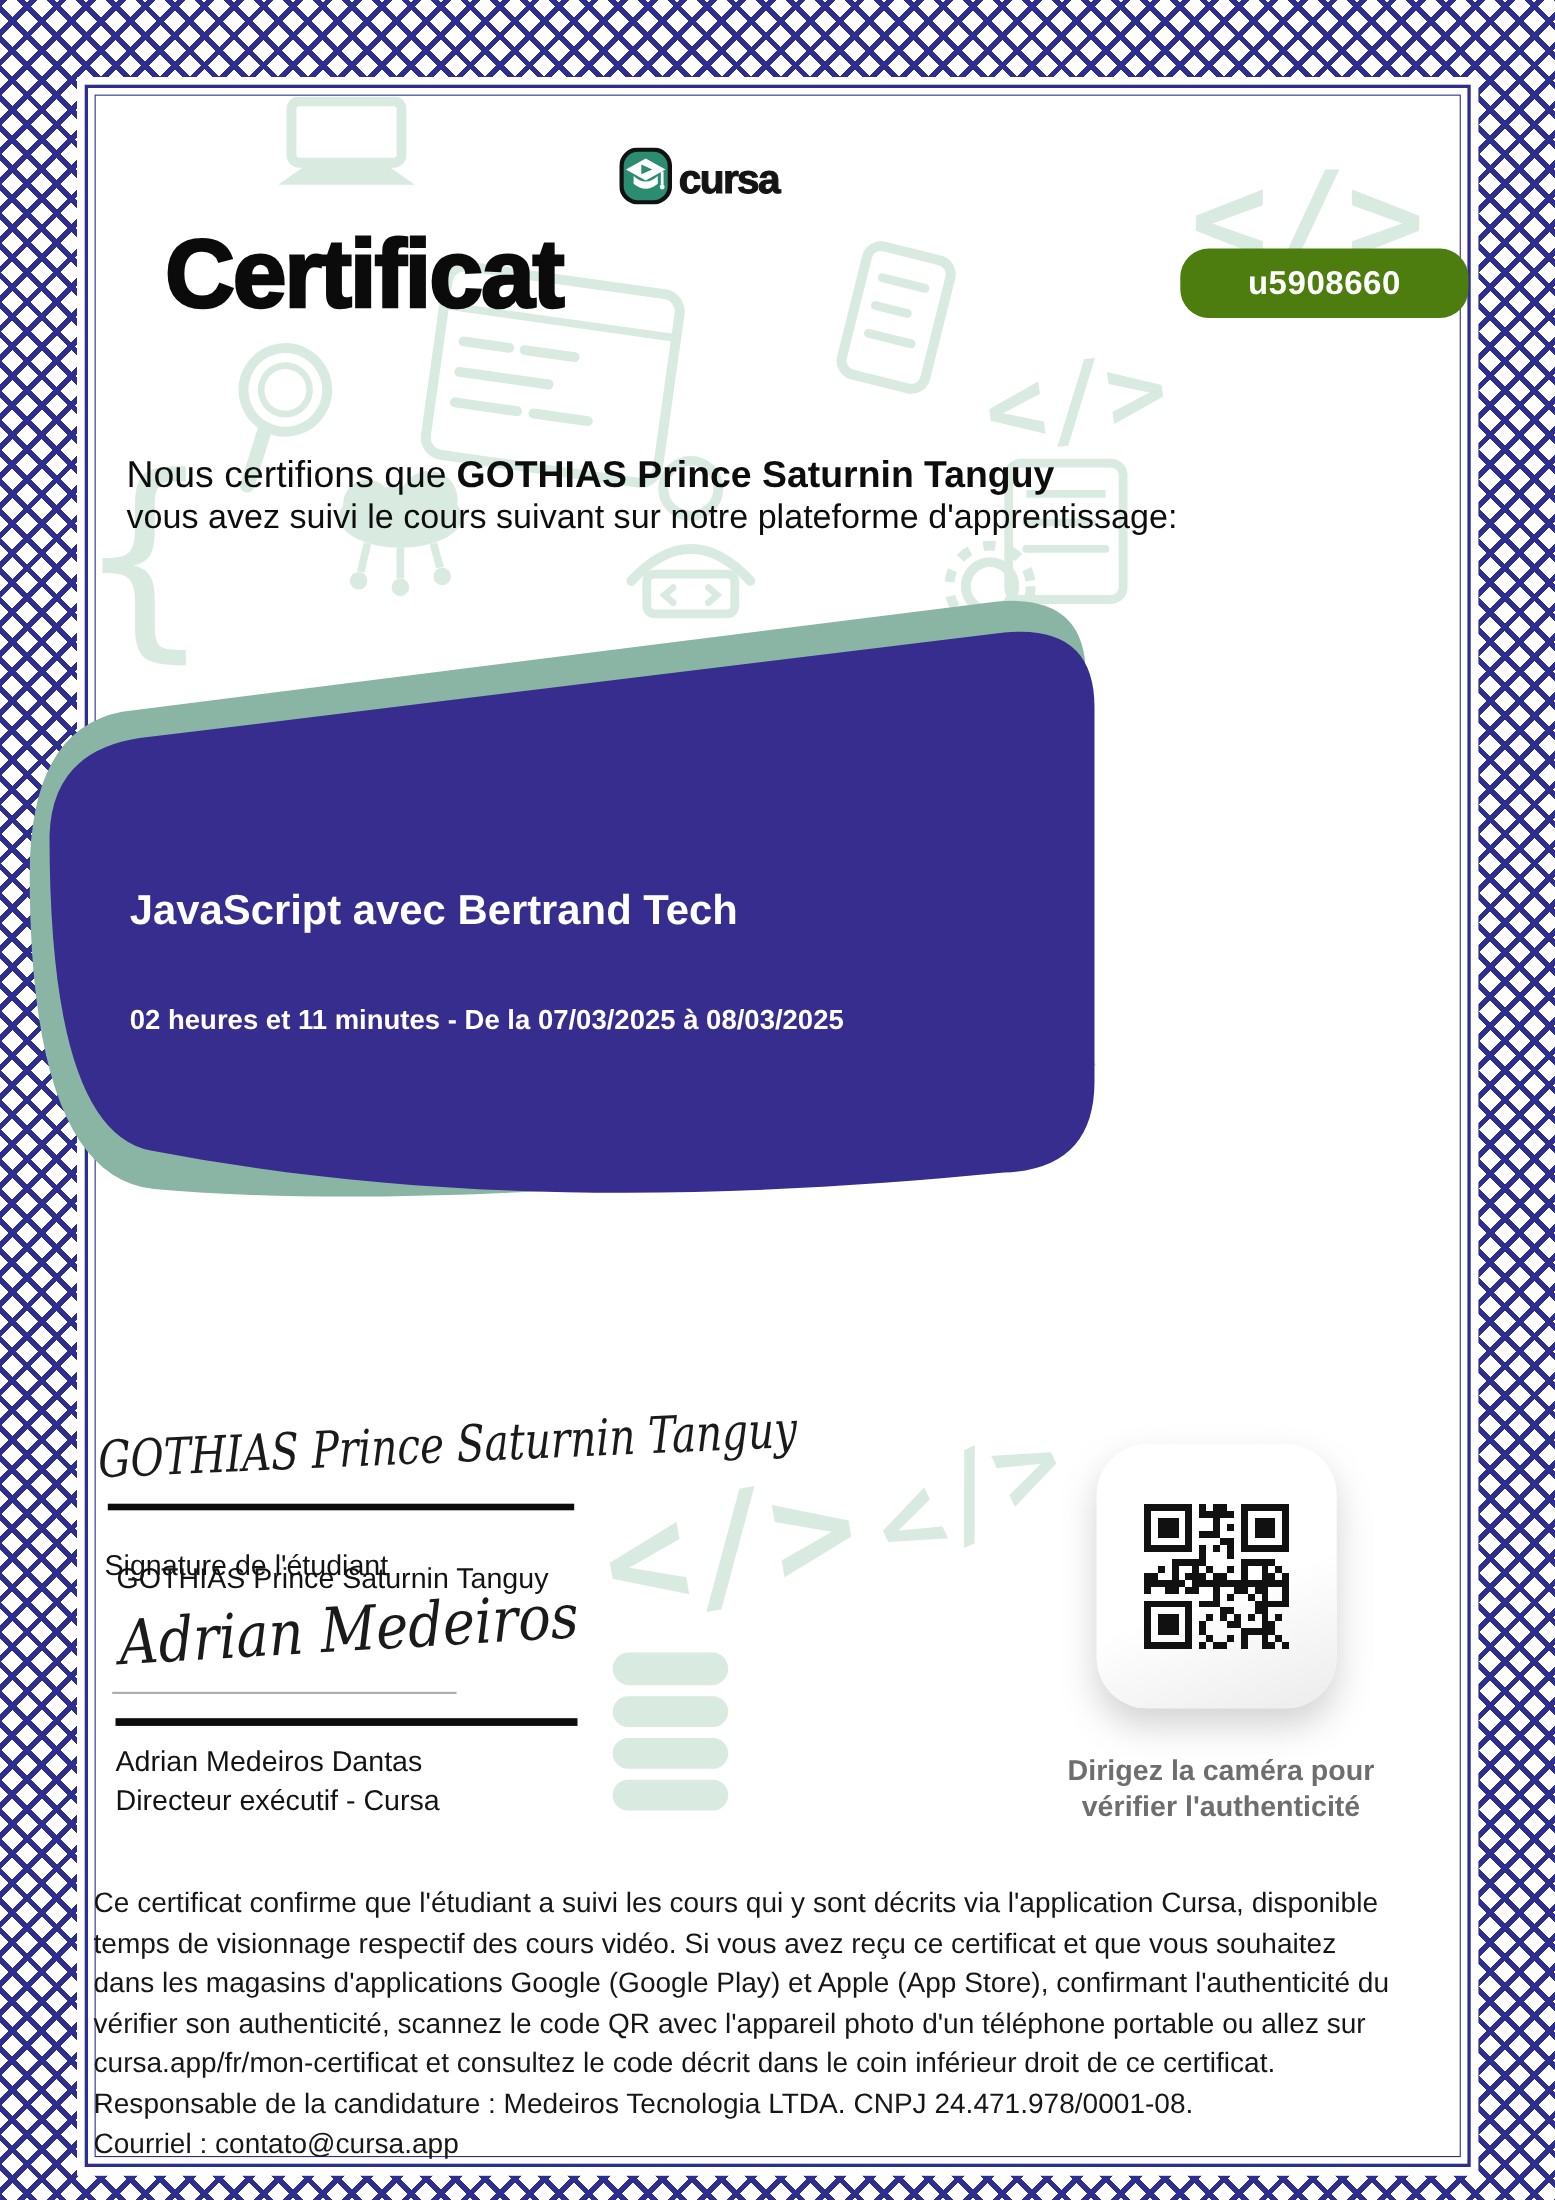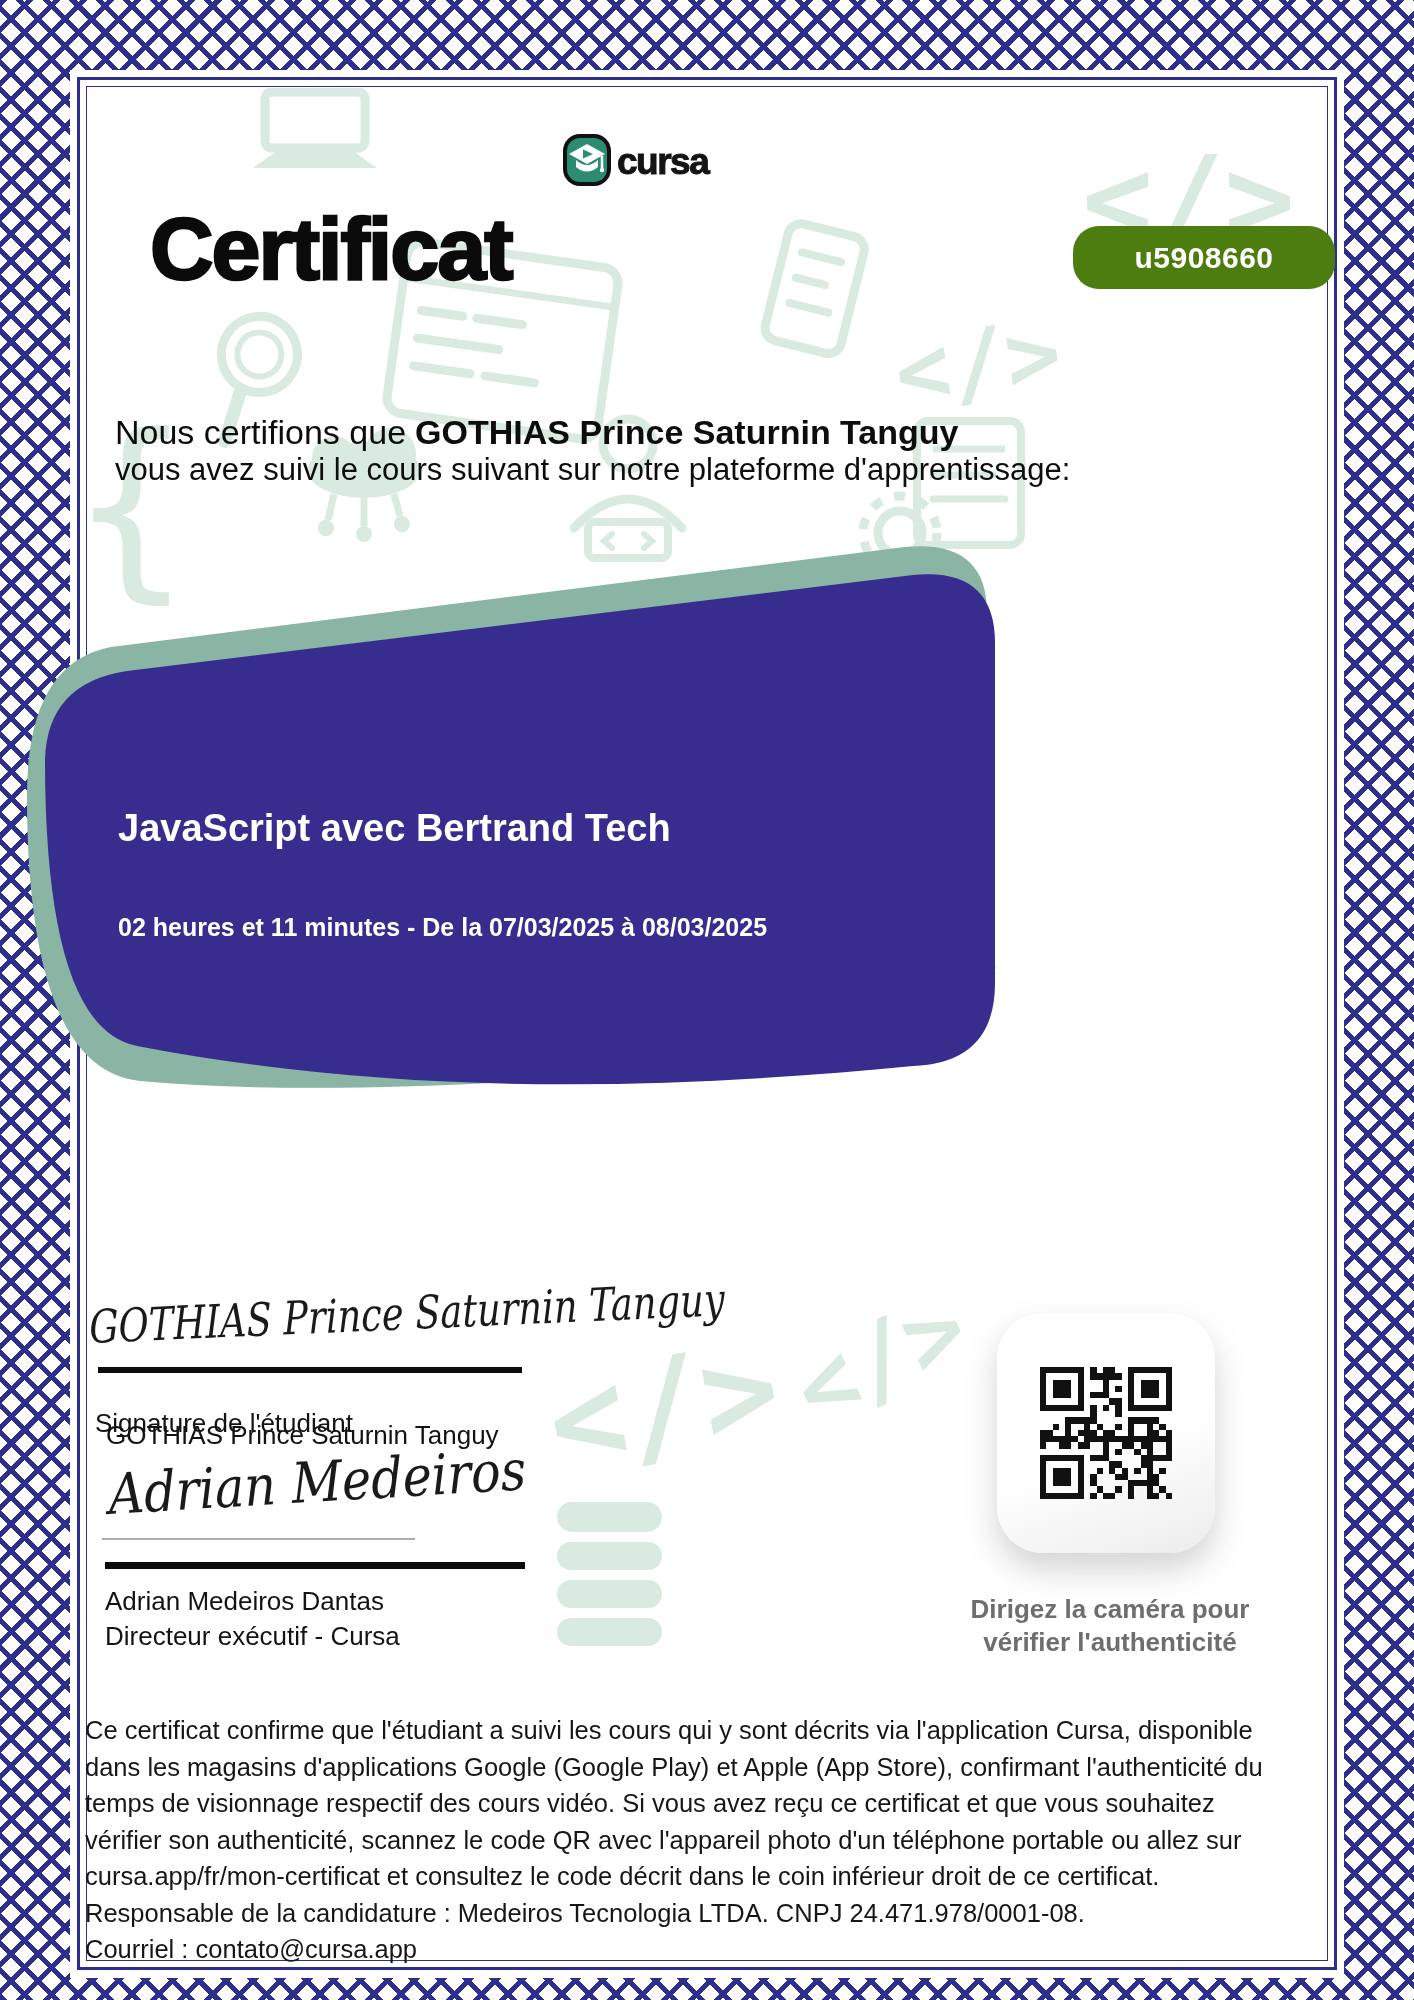--- a/index.html
+++ b/index.html
@@ -452,21 +452,21 @@
         <rect x="20" y="20" width="1" height="1" fill="#111111"></rect>
       </svg>
   </div>
   <div class="qr-caption">
     <div>Dirigez la caméra pour</div>
     <div>vérifier l'authenticité</div>
   </div>
 
   <div class="footer">
     <div>Ce certificat confirme que l'étudiant a suivi les cours qui y sont décrits via l'application Cursa, disponible</div>
+    <div>temps de visionnage respectif des cours vidéo. Si vous avez reçu ce certificat et que vous souhaitez</div>
     <div>dans les magasins d'applications Google (Google Play) et Apple (App Store), confirmant l'authenticité du</div>
-    <div>temps de visionnage respectif des cours vidéo. Si vous avez reçu ce certificat et que vous souhaitez</div>
     <div>vérifier son authenticité, scannez le code QR avec l'appareil photo d'un téléphone portable ou allez sur</div>
     <div>cursa.app/fr/mon-certificat et consultez le code décrit dans le coin inférieur droit de ce certificat.</div>
     <div>Responsable de la candidature : Medeiros Tecnologia LTDA. CNPJ 24.471.978/0001-08.</div>
     <div>Courriel : contato@cursa.app</div>
   </div>
 
 </div>
 
 </body></html>

